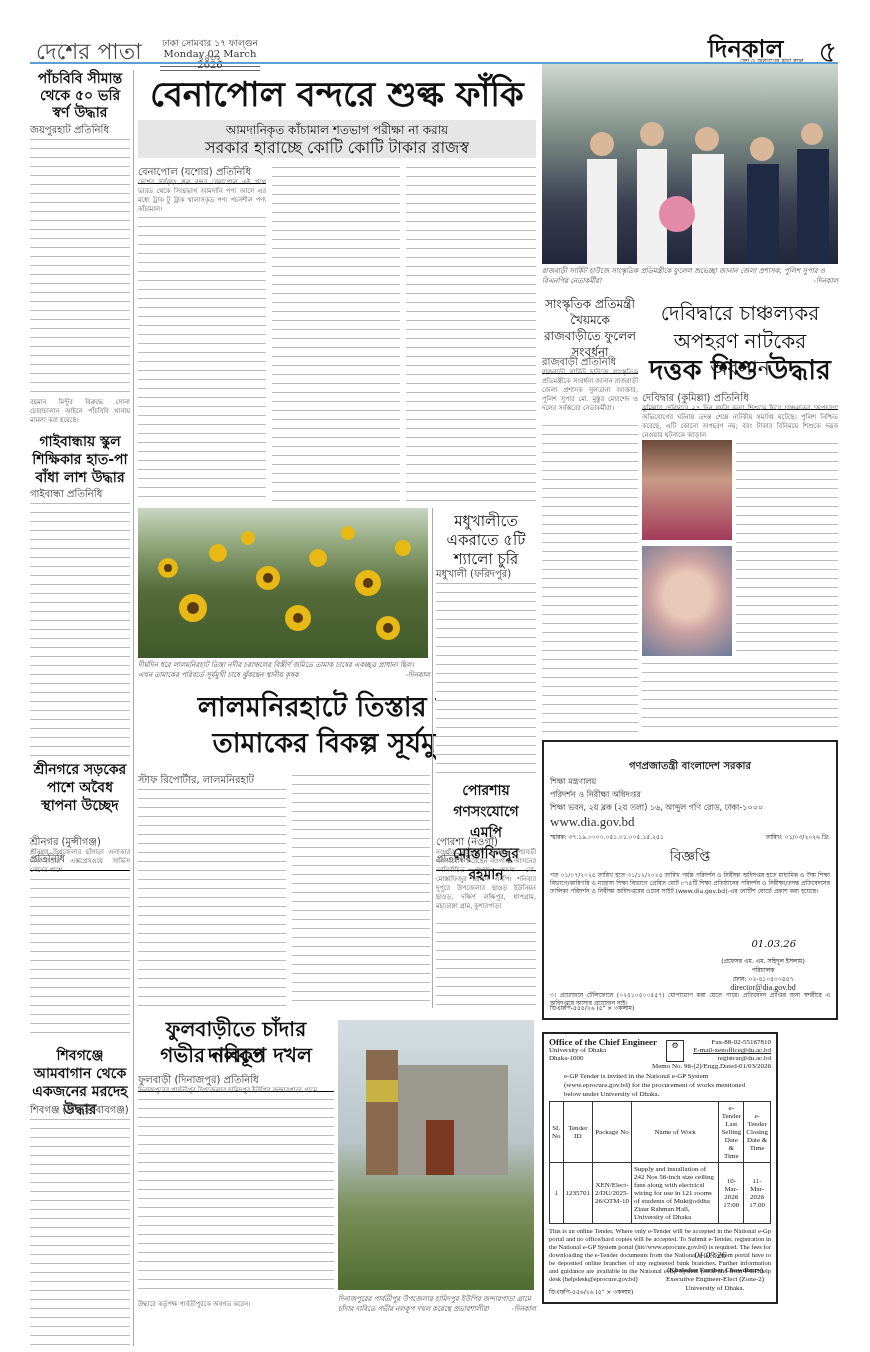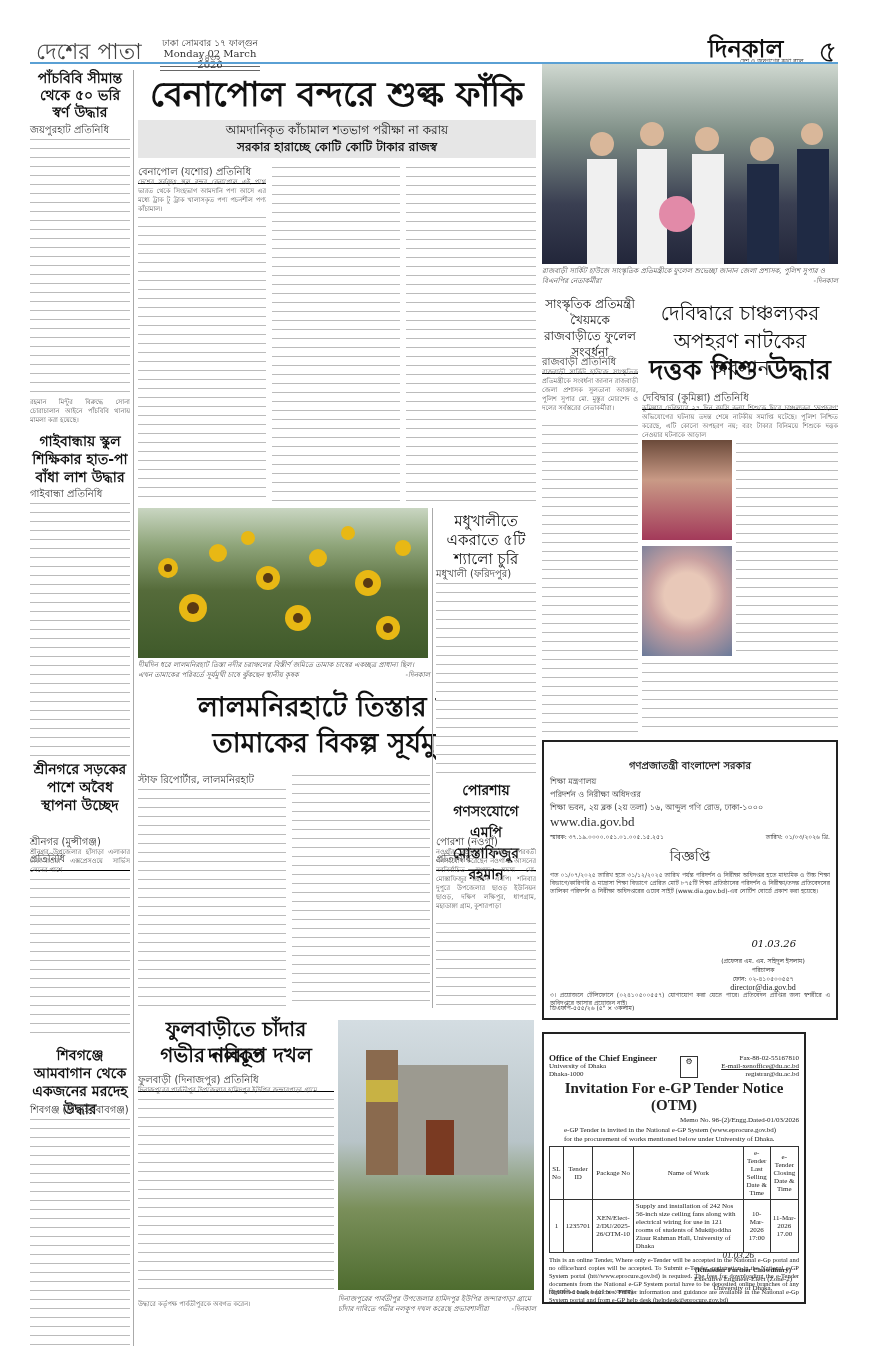--- a/index.html
+++ b/index.html
@@ -49,21 +49,21 @@
 <div class="abs lines" style="left:30px;top:876px;width:100px;height:164px"></div>
 <div class="abs hl" style="left:30px;top:1046px;width:100px;font-size:14px;line-height:18px">শিবগঞ্জে আমবাগান থেকে একজনের মরদেহ উদ্ধার</div>
 <div class="abs byline" style="left:30px;top:1102px;width:100px">শিবগঞ্জ (চাঁপাইনবাবগঞ্জ) প্রতিনিধি</div>
 <div class="abs lines" style="left:30px;top:1116px;width:100px;height:230px"></div>
 
 <div class="abs vrule" style="left:133px;top:70px;height:1276px"></div>
 
 <div class="abs hl" style="left:138px;top:72px;width:398px;font-size:34px;line-height:44px">বেনাপোল বন্দরে শুল্ক ফাঁকি</div>
 <div class="abs" style="left:138px;top:120px;width:398px;height:38px;background:#e6e6e6">
   <div class="hl" style="font-size:12px;line-height:17px;font-weight:normal;padding-top:2px">আমদানিকৃত কাঁচামাল শতভাগ পরীক্ষা না করায়</div>
-  <div class="hl" style="font-size:12px;line-height:17px;font-weight:bold">সরকার হারাচ্ছে কোটি কোটি টাকার রাজস্ব</div>
+  <div class="hl" style="font-size:16px;line-height:17px;font-weight:normal">সরকার হারাচ্ছে কোটি কোটি টাকার রাজস্ব</div>
 </div>
 <div class="abs byline" style="left:138px;top:164px;width:128px">বেনাপোল (যশোর) প্রতিনিধি</div>
 <div class="abs col-text" style="left:138px;top:178px;width:128px;height:36px">দেশের সর্ববৃহৎ স্থল বন্দর বেনাপোল এই পথে ভারত থেকে সিংহভাগ আমদানি পণ্য আসে এর মধ্যে ট্রাক টু ট্রাক খালাসকৃত পণ্য পচনশীল পণ্য কাঁচামাল।</div>
 <div class="abs lines" style="left:138px;top:214px;width:128px;height:290px"></div>
 <div class="abs lines" style="left:272px;top:164px;width:128px;height:340px"></div>
 <div class="abs lines" style="left:406px;top:164px;width:130px;height:340px"></div>
 
 <div class="abs photo" style="left:138px;top:508px;width:290px;height:150px;background:linear-gradient(180deg,#c9d6c2 0%,#8fa57a 25%,#556b3a 55%,#3f5a2a 100%)">
   <svg width="290" height="150">
     <g fill="#e8b814">
@@ -178,35 +178,34 @@
   <div style="position:absolute;right:40px;top:196px;font-family:'DejaVu Serif',serif;font-style:italic;font-size:10px;color:#111">01.03.26</div>
   <div style="position:absolute;right:8px;top:214px;width:130px;text-align:center;font-size:6px;font-family:'DejaVu Sans',sans-serif;line-height:9px">
     <div>(প্রফেসর এম. এম. সহিদুল ইসলাম)</div>
     <div>পরিচালক</div>
     <div>ফোন: ০২-৪১০৫০০৫৫৭</div>
     <div style="font-family:'Liberation Serif',serif;font-size:8px">director@dia.gov.bd</div>
   </div>
   <div style="position:absolute;left:6px;bottom:4px;font-size:6px;font-family:'DejaVu Sans',sans-serif">ডিএফপি-৫৫৫/২৬ (৫" × ৩কলাম)</div>
 </div>
 
-<div class="abs ad" style="left:542px;top:1032px;width:264px;height:272px;padding:20px 5px;font-family:'Liberation Serif',serif">
+<div class="abs ad" style="left:542px;top:1032px;width:236px;height:272px;padding:4px 5px;font-family:'Liberation Serif',serif">
   <div style="display:flex;justify-content:space-between">
     <div style="font-size:7px;line-height:8px">
       <div style="font-size:9px;font-weight:bold">Office of the Chief Engineer</div>
       <div>University of Dhaka</div>
       <div>Dhaka-1000</div>
     </div>
     <div style="width:18px;height:22px;border:1px solid #333;margin-top:2px;font-size:8px;text-align:center">⚙</div>
     <div style="font-size:7px;line-height:8px;text-align:right">
       <div>Fax-88-02-55167810</div>
       <div style="text-decoration:underline">E-mail-xenoffice@du.ac.bd</div>
       <div>registrar@du.ac.bd</div>
     </div>
   </div>
-  <div style="text-align:center;font-size:15px;font-weight:bold;margin:2px 0">Invitation For e-GP Tender Notice (OTM)</div>
   <div style="display:flex;justify-content:flex-end;font-size:7px">
     <span>Memo No. 96-(2)/Engg.</span>
     <span>Dated-01/03/2026</span>
   </div>
   <div style="font-size:7px;line-height:9px;margin:2px 15px">e-GP Tender is invited in the National e-GP System (www.eprocure.gov.bd) for the procurement of works mentioned below under University of Dhaka.</div>
   <table class="tender">
     <tbody>
         <tr>
       <th>SL No</th>
       <th>Tender ID</th>

